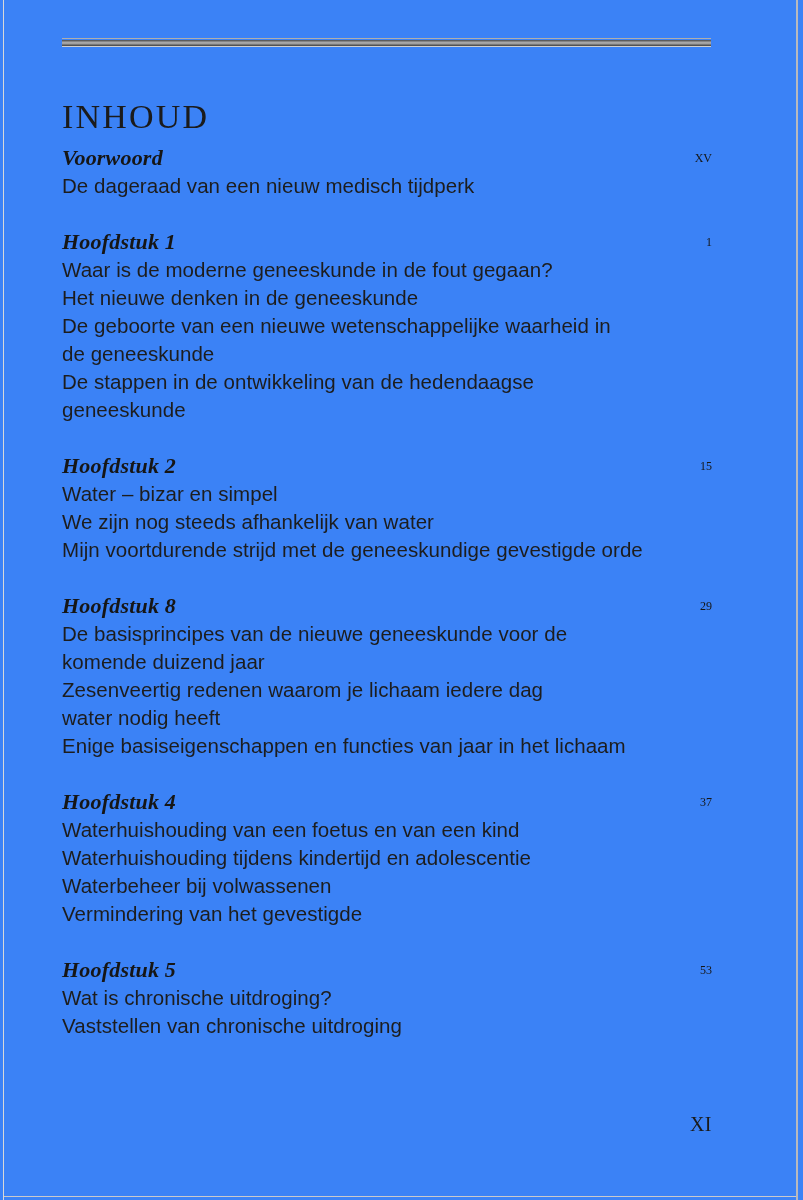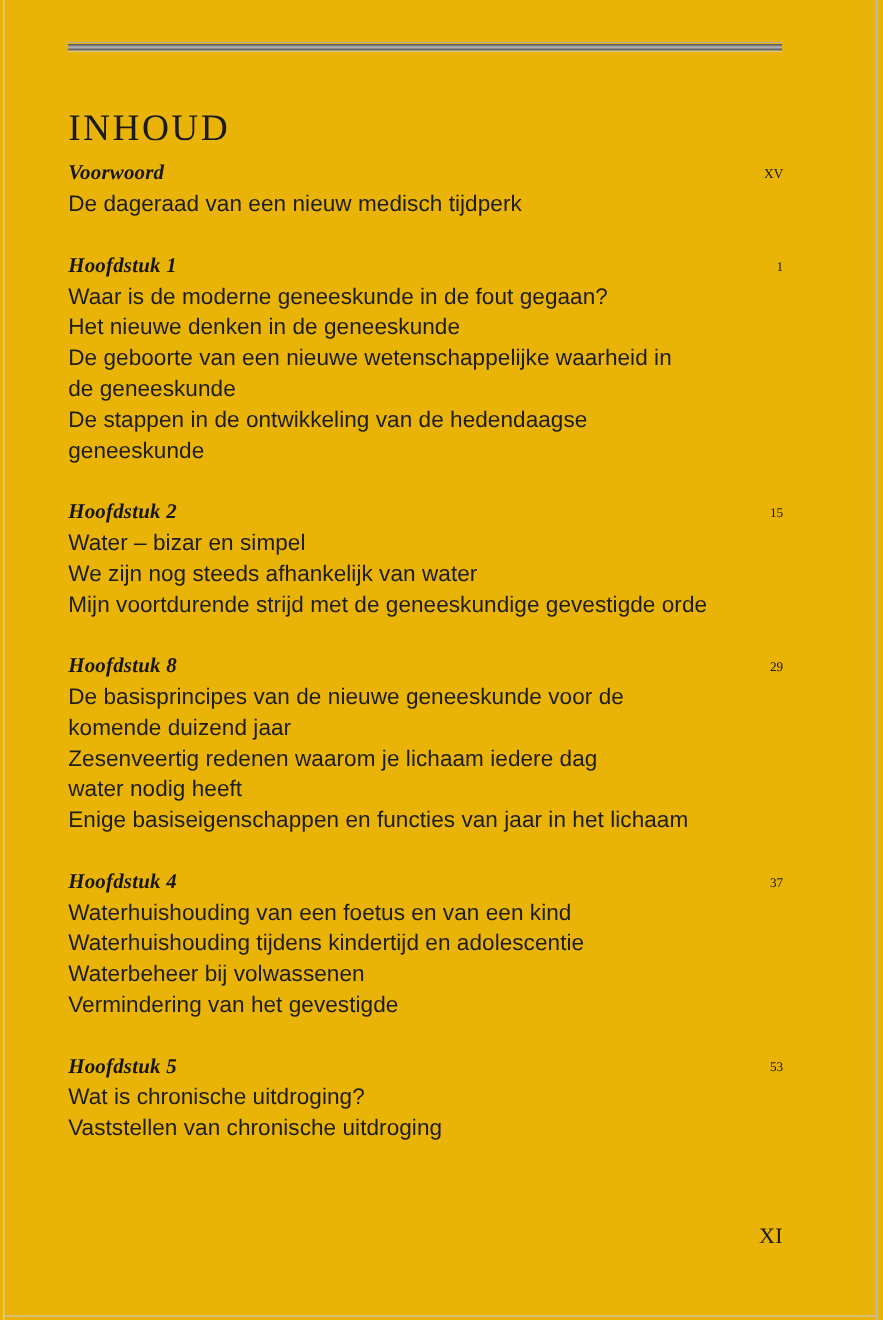--- a/index.html
+++ b/index.html
@@ -11,21 +11,21 @@
     height: 1200px;
     background: #ffffff;
     font-family: "Liberation Sans", sans-serif;
     -webkit-font-smoothing: antialiased;
   }
 
   .page {
     position: relative;
     width: 803px;
     height: 1200px;
-    background: #eab308;
+    background: #3b82f6;
     box-sizing: border-box;
     overflow: hidden;
   }
 
   
   .scan-edge-left {
     position: absolute;
     left: 3px;
     top: 0;
     width: 1px;
@@ -113,21 +113,21 @@
 
   .toc-head {
     position: relative;
     display: block;
     height: 28px;
   }
   .toc-head-title {
     font-family: "Liberation Serif", serif;
     font-style: italic;
     font-weight: bold;
-    font-size: 19px;
+    font-size: 22px;
     color: #161616;
     line-height: 28px;
     letter-spacing: 0.2px;
   }
   .toc-head-page {
     position: absolute;
     right: 0;
     top: 0;
     font-family: "Liberation Serif", serif;
     font-size: 12px;

